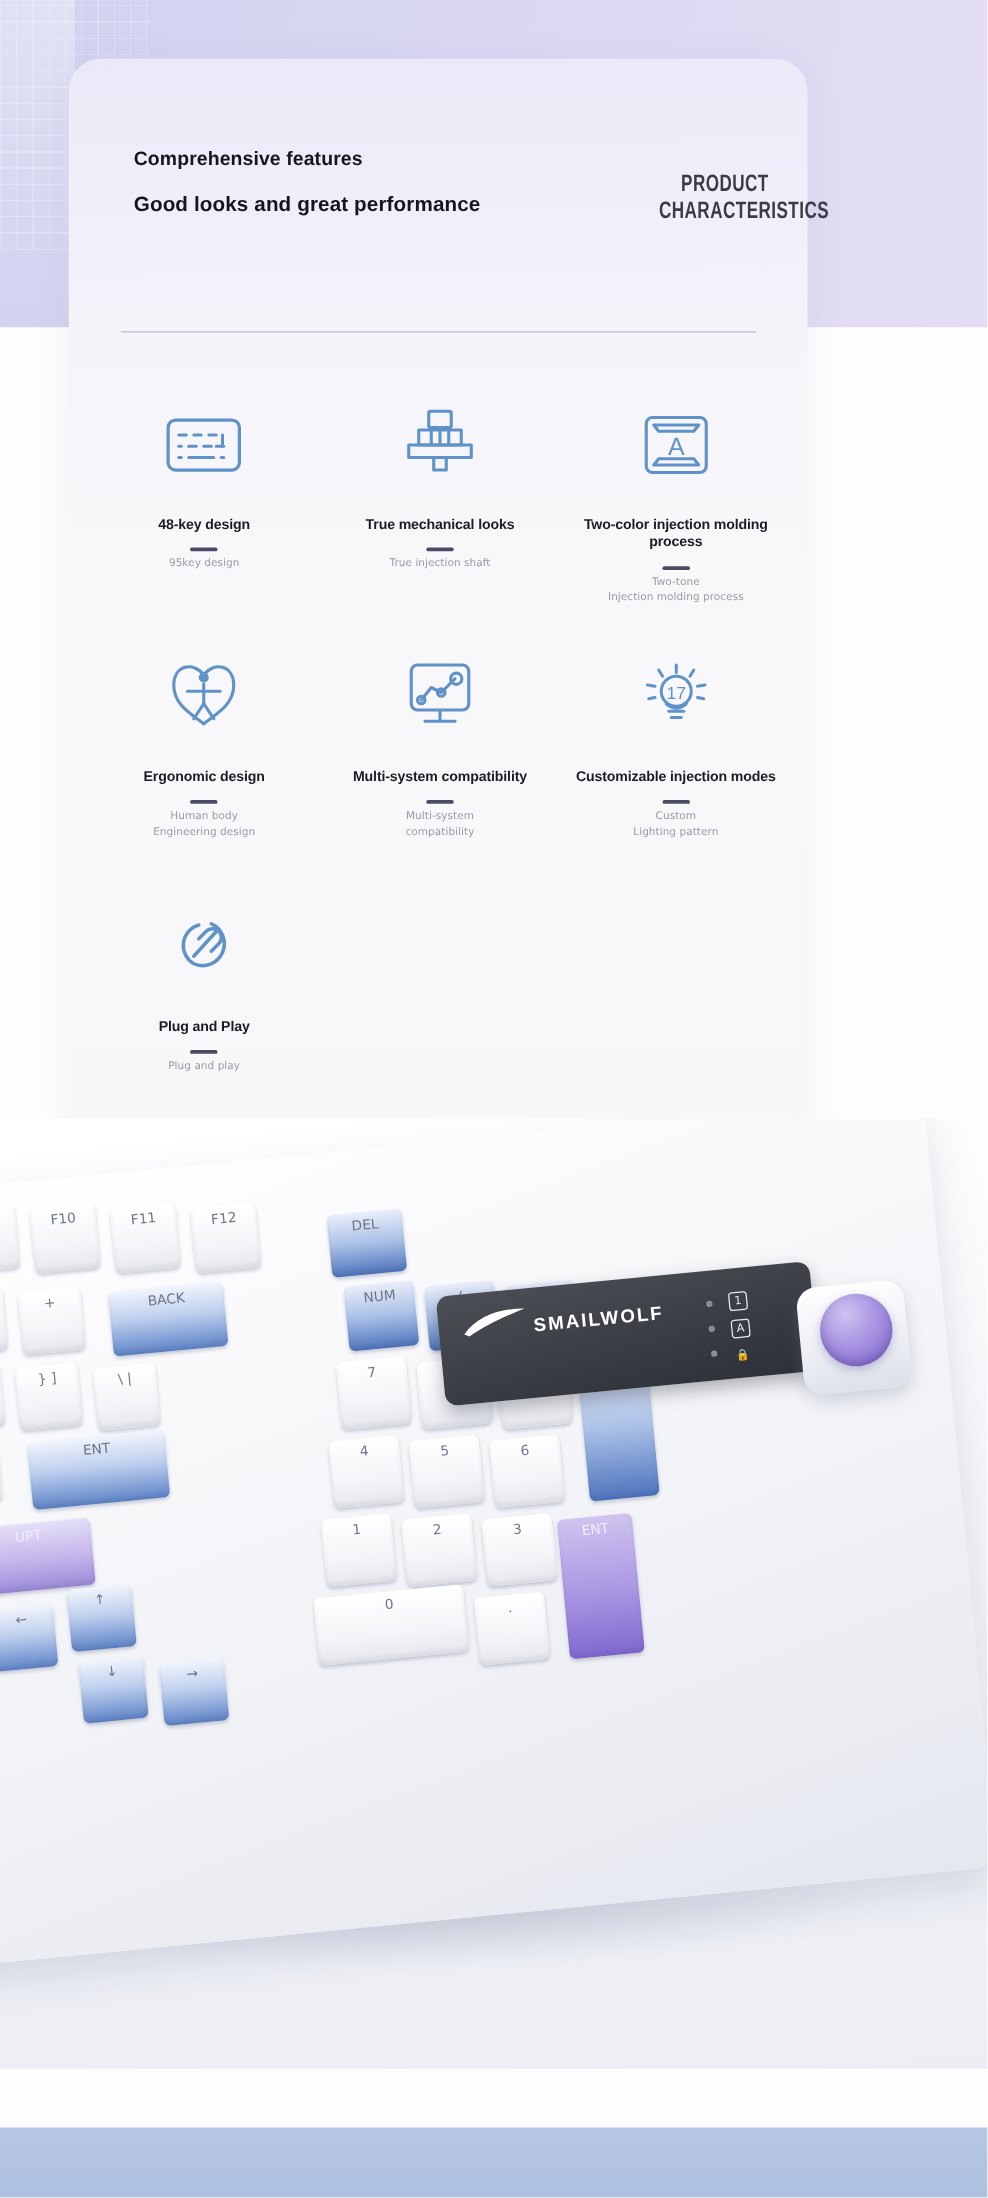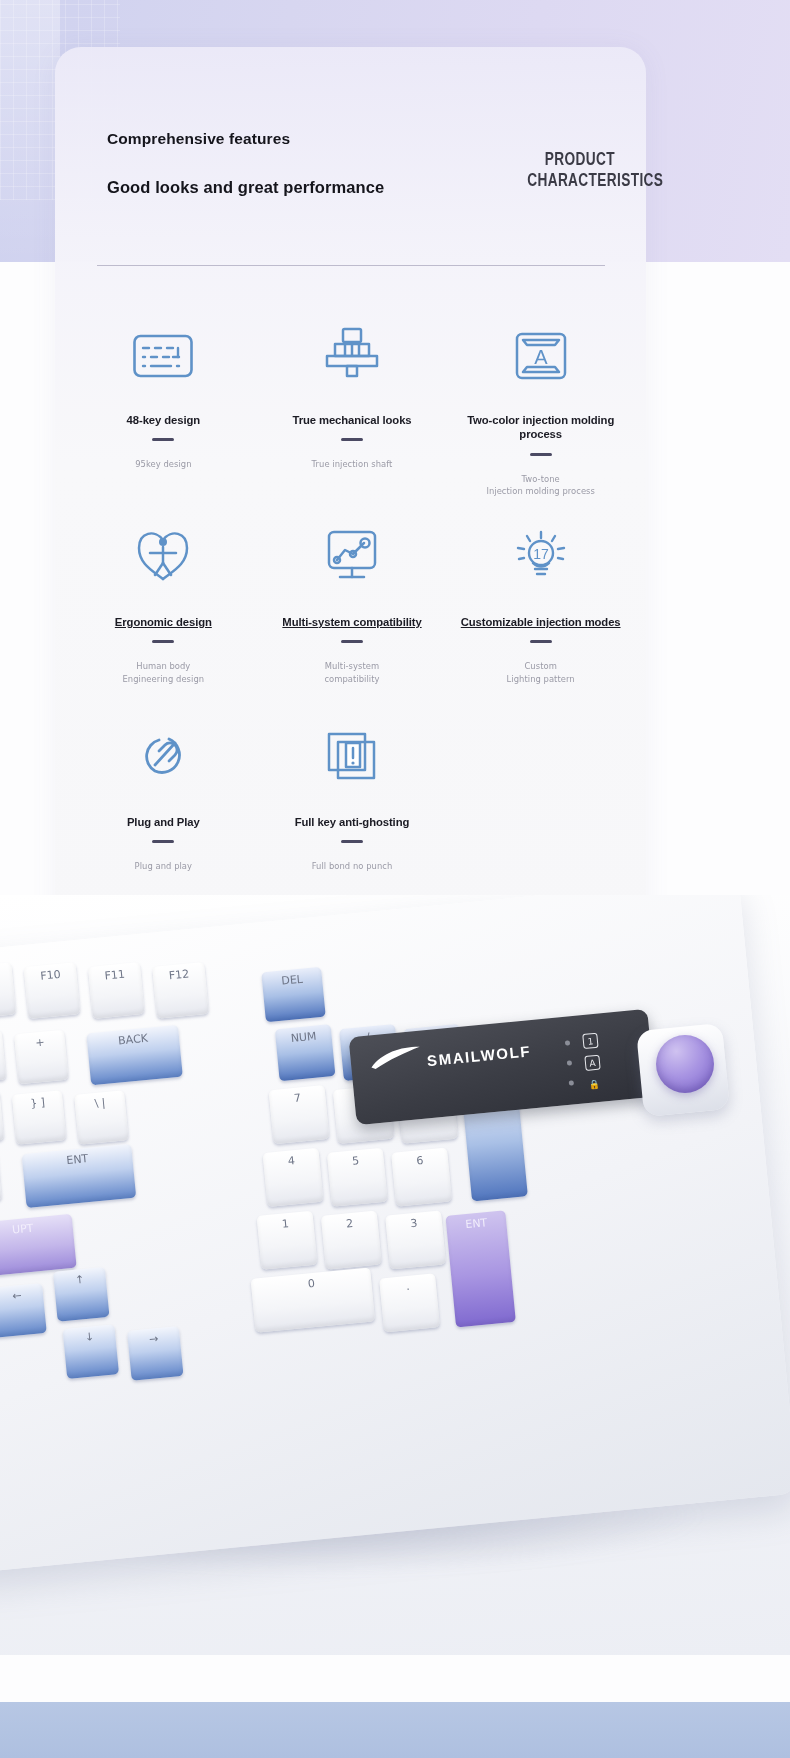--- a/index.html
+++ b/index.html
@@ -35,28 +35,28 @@
   }
 
   
   .card {
     position: absolute; left: 55px; top: 47px; width: 591px; height: 905px;
     background: linear-gradient(180deg, rgba(236,234,248,.95) 0%, rgba(244,243,250,.98) 22%, #f8f8fa 46%, #f7f7f9 100%);
     border-radius: 26px;
     box-shadow: 0 2px 26px rgba(120,115,170,.08);
   }
 
-  .card-head { position: absolute; left: 52px; top: 84px; width: 500px; }
+  .card-head { position: absolute; left: 52px; top: 73px; width: 500px; }
   .head-line-1 {
     font-size: 15.5px; font-weight: bold; color: #15151c;
     letter-spacing: .1px; line-height: 1;
   }
   .head-line-2 {
     font-size: 16.5px; font-weight: bold; color: #15151c;
-    letter-spacing: .1px; line-height: 1; margin-top: 32px;
+    letter-spacing: .1px; line-height: 1; margin-top: 20px;
   }
   .head-badge {
     position: absolute; right: -8px; top: 18px; width: 122px;
     text-align: right; color: #3b3b46;
     font-family: "Liberation Sans Narrow", "Liberation Sans", sans-serif;
     font-weight: bold; line-height: 1.0;
     transform: scaleX(.72); transform-origin: right center;
   }
   .badge-1 { font-size: 19px; letter-spacing: .5px; }
   .badge-2 { font-size: 19px; letter-spacing: .5px; margin-top: 2px; }
@@ -81,26 +81,26 @@
   .cell-icon svg { display: block; }
   .cell-title {
     font-size: 11.3px; font-weight: bold; color: #1b1b24;
     line-height: 1.28; margin-top: 20px; letter-spacing: -.1px;
   }
   .cell-dash {
     width: 22px; height: 2.6px; background: #4b4a63;
     margin: 11px auto 0; border-radius: 2px;
   }
   .cell-sub {
-    font-size: 8.4px; color: #9a9aa6; line-height: 1.5; margin-top: 17px;
+    font-size: 8.4px; color: #9a9aa6; line-height: 1.5; margin-top: 3px;
     font-family: "DejaVu Sans", sans-serif; letter-spacing: .05px;
   }
 
   
-  .row2 .cell-title { margin-top: 22px; text-decoration: underline; }
+  .row2 .cell-title { margin-top: 22px; }
   .row3 .cell-title { margin-top: 22px; }
 
   
   .photo {
     position: absolute; left: 0; top: 895px; width: 790px; height: 760px;
     overflow: hidden;
     background: linear-gradient(175deg, #ffffff 0%, #f6f7fa 40%, #eceef4 100%);
   }
   .kb-shadow {
     position: absolute; left: 20px; top: 560px; width: 700px; height: 120px;
@@ -329,36 +329,20 @@
             <path d="M20 34 L40 12"></path>
             <path d="M24 20 l6 -6 a7 7 0 0 1 10 10 l-6 6"></path>
           </g>
         </svg>
       </div>
       <div class="cell-title">Plug and Play</div>
       <div class="cell-dash"></div>
       <div class="cell-sub">Plug and play</div>
     </div>
 
-    <div class="cell row3">
-      <div class="cell-icon">
-        <svg width="54" height="50" viewBox="0 0 54 50">
-          <g fill="none" stroke="#5f92c8" stroke-width="2.5" stroke-linejoin="round">
-            <rect x="4" y="3" width="36" height="36"></rect>
-            <rect x="13" y="11" width="36" height="36"></rect>
-            <rect x="21" y="12" width="14" height="24" fill="#ffffff"></rect>
-            <line x1="28" y1="17" x2="28" y2="27" stroke-linecap="round"></line>
-            <circle cx="28" cy="32" r="1.6" fill="#5f92c8" stroke="none"></circle>
-          </g>
-        </svg>
-      </div>
-      <div class="cell-title">Full key anti-ghosting</div>
-      <div class="cell-dash"></div>
-      <div class="cell-sub">Full bond no punch</div>
-    </div>
 
 
   </div>
 </div>
 
 <div class="photo">
   <div class="kb-shadow"></div>
   <div class="kb-body"></div>
 
   <div class="kb-deck">

